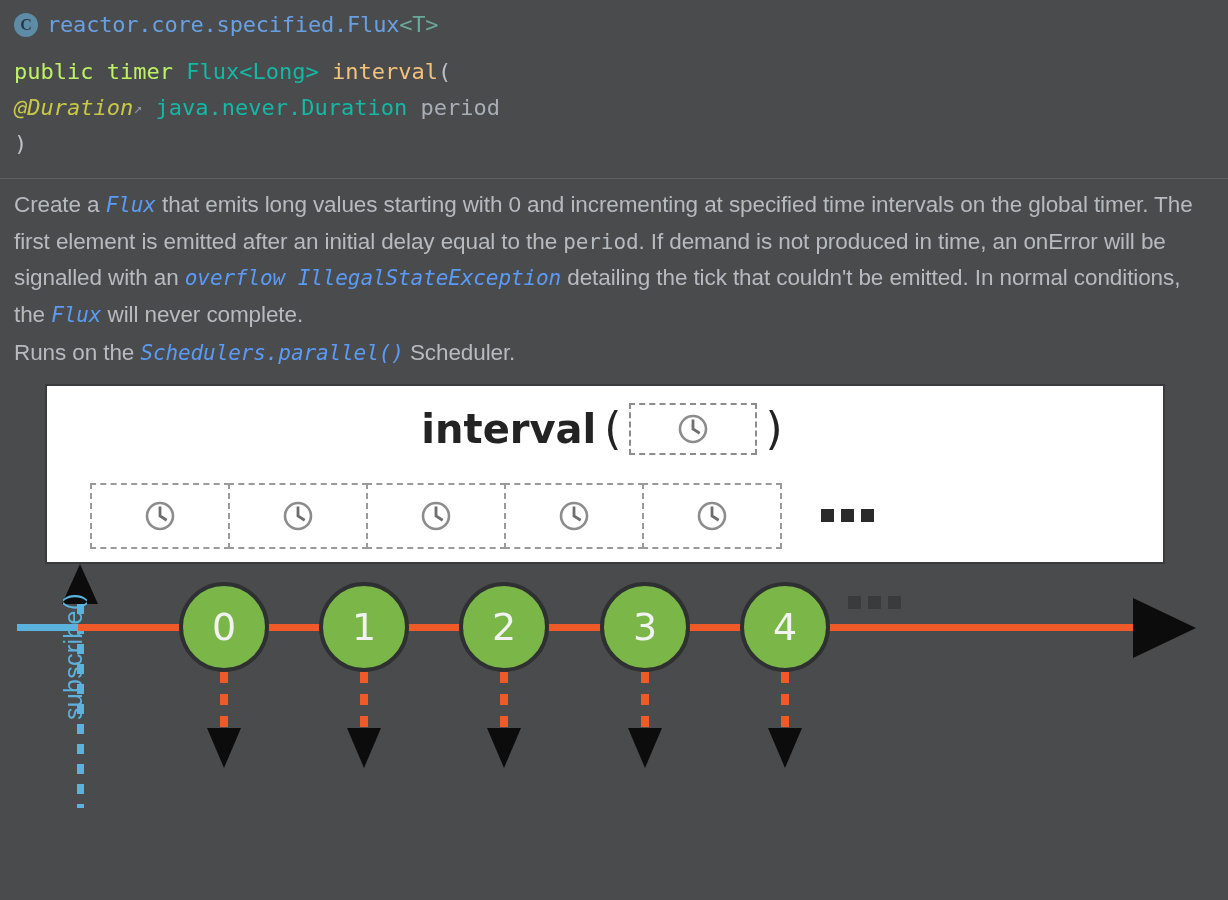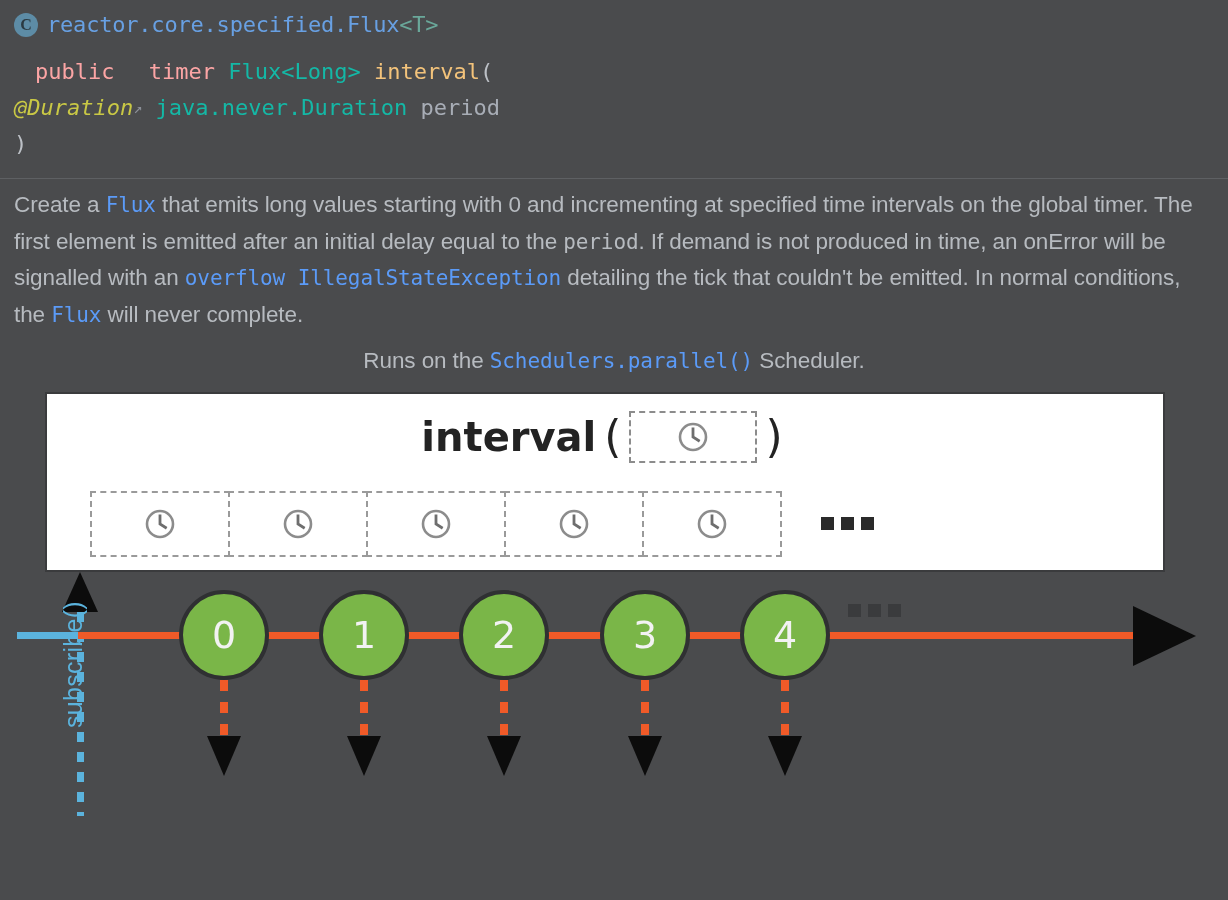--- a/index.html
+++ b/index.html
@@ -52,21 +52,21 @@
     flex: 0 0 auto;
   }
   .qname {
     color: #68a0e3;
     letter-spacing: -0.2px;
     white-space: pre;
   }
   .qname .generic { color: #6aa89a; }
 
   .sig-lines { margin-top: 10px; white-space: pre; }
-  .kw       { color: #fca5a5; margin-left: 21px; }
+  .kw       { color: #bef264; }
   .type     { color: #14b8a6; }
   .mname    { color: #f3c37b; }
   .anno     { color: #c9c845; font-style: italic; }
   .anno-arrow { color: #8d9199; font-style: normal; font-size: 15px; vertical-align: 2px; }
   .punct    { color: #bcc0c6; }
   .param    { color: #a8adb6; }
 
   .divider {
     height: 1px;
     background: #5e6063;
@@ -84,22 +84,23 @@
   }
   .description .code {
     font-family: "DejaVu Sans Mono", "Liberation Mono", monospace;
     font-size: 21px;
     color: #b7bbc0;
   }
   .description .link {
     font-family: "DejaVu Sans Mono", "Liberation Mono", monospace;
     font-size: 21px;
     color: #5b9bf8;
-  }
-  .desc-line2 { margin-top: 10px; text-align: center; }
+    font-style: italic;
+  }
+  .desc-line2 { margin-top: 2px; }
 
   
   .marble {
     position: relative;
     margin-top: 12px;
     height: 480px;
   }
   .white-panel {
     position: absolute;
     left: 45px;

